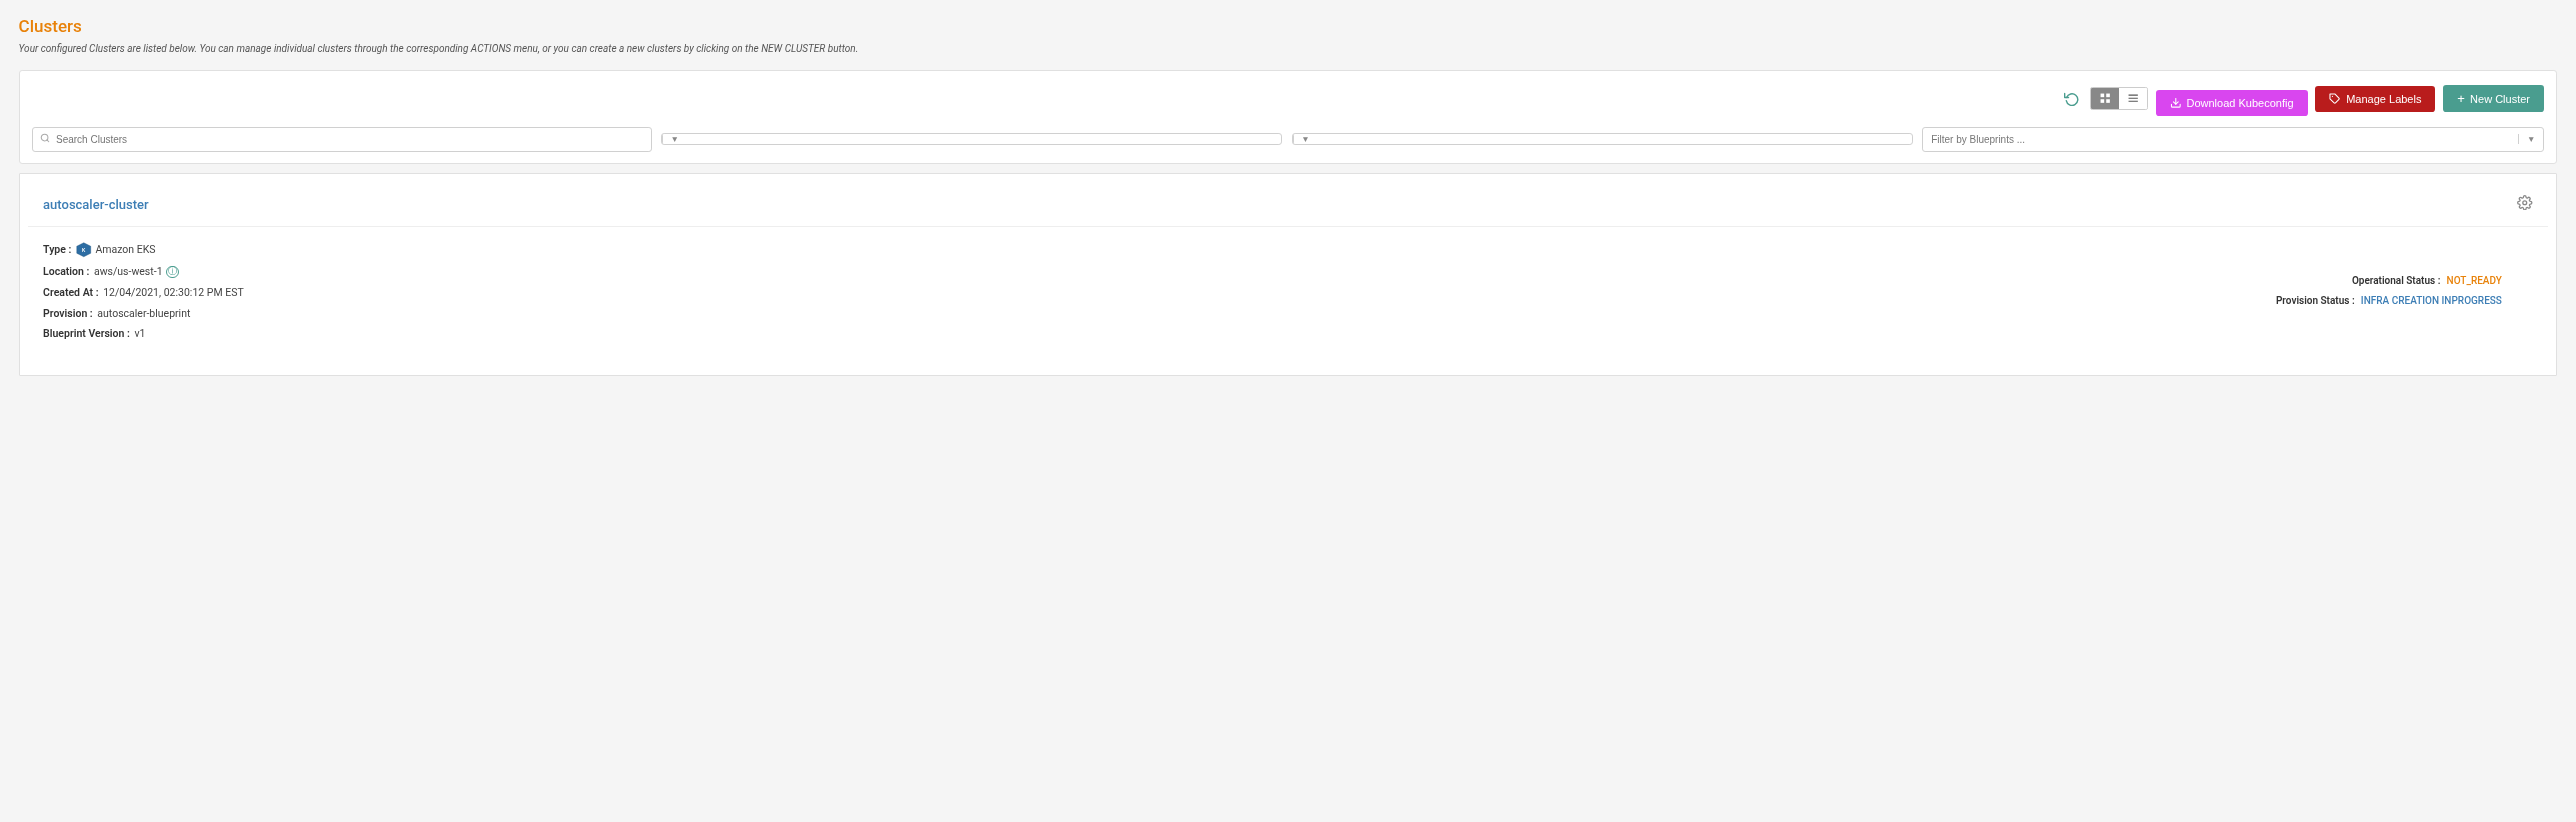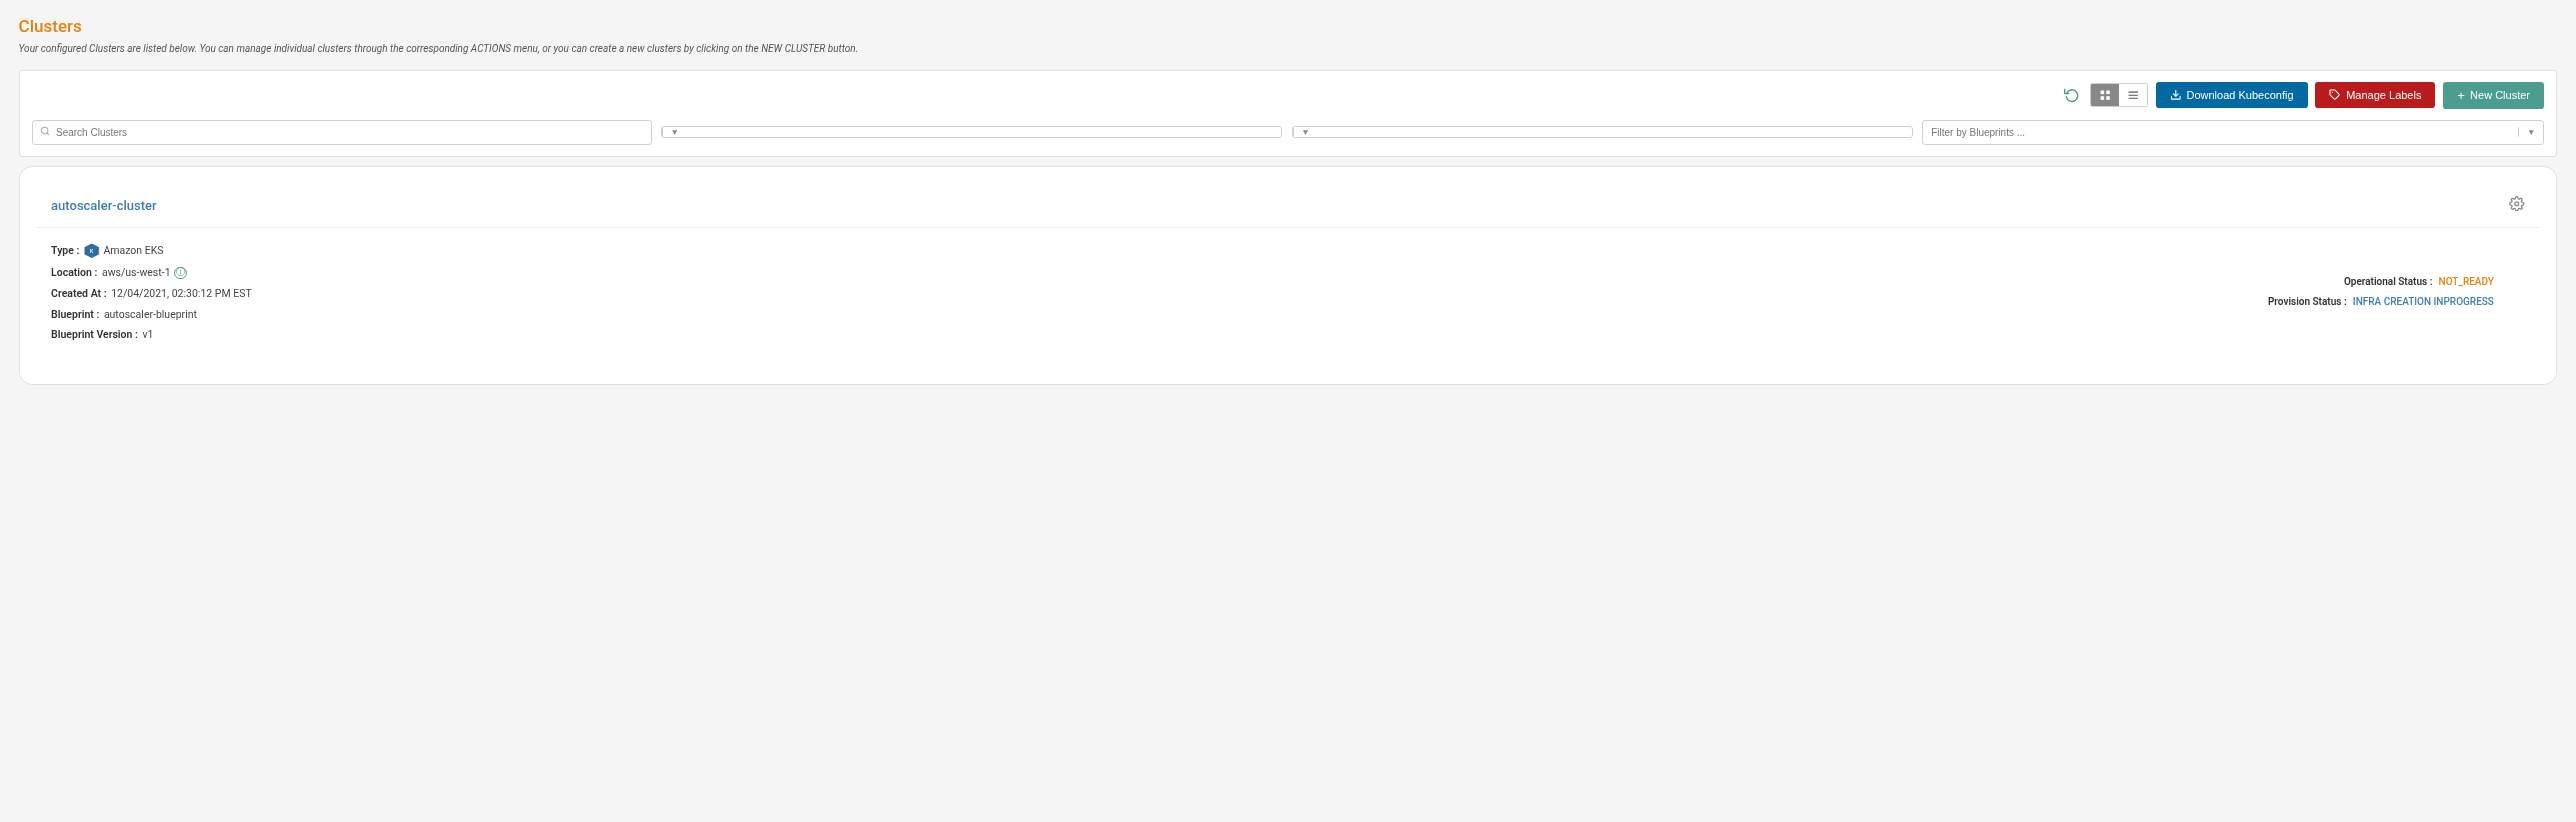--- a/index.html
+++ b/index.html
@@ -80,21 +80,22 @@
       gap: 5.4px;
       padding: 7px 14px;
       border: none;
       border-radius: 3.1px;
       cursor: pointer;
       font-size: 11px;
       font-weight: 500;
       color: #fff;
     }
     .btn-download {
-      background: #0369a1;
+      background: #d946ef;
+      margin-top: 8px;
     }
     .btn-labels {
       background: #b91c1c;
     }
     .btn-new {
       background: #4a9d8f;
     }
     .search-input-wrapper {
       position: relative;
       flex: 1;
@@ -144,22 +145,22 @@
       border-left: 0.8px solid #d0d0d0;
       height: 100%;
       display: flex;
       align-items: center;
       cursor: pointer;
       font-size: 8.5px;
     }
     .cluster-card {
       background: #fff;
       border: 0.8px solid #e0e0e0;
-      border-radius: 13px;
-      padding: 16px;
+      border-radius: 1px;
+      padding: 8px;
       margin-top: 8px;
       overflow: hidden;
     }
     .cluster-header {
       display: flex;
       align-items: center;
       justify-content: space-between;
       padding: 12.4px 15.5px;
       border-bottom: 0.8px solid #eee;
     }
@@ -367,21 +368,21 @@
           <span class="detail-value">aws/us-west-1</span>
           <span class="location-icon" title="Region Info">ⓘ</span>
         </div>
 
         <div class="detail-row">
           <span class="detail-label">Created At :</span>
           <span class="detail-value">12/04/2021, 02:30:12 PM EST</span>
         </div>
 
         <div class="detail-row">
-          <span class="detail-label">Blueprint :</span>
+          <span class="detail-label">Provision :</span>
           <span class="detail-value">autoscaler-blueprint</span>
         </div>
 
         <div class="detail-row">
           <span class="detail-label">Blueprint Version :</span>
           <span class="detail-value">v1</span>
         </div>
 
       </div>
 

